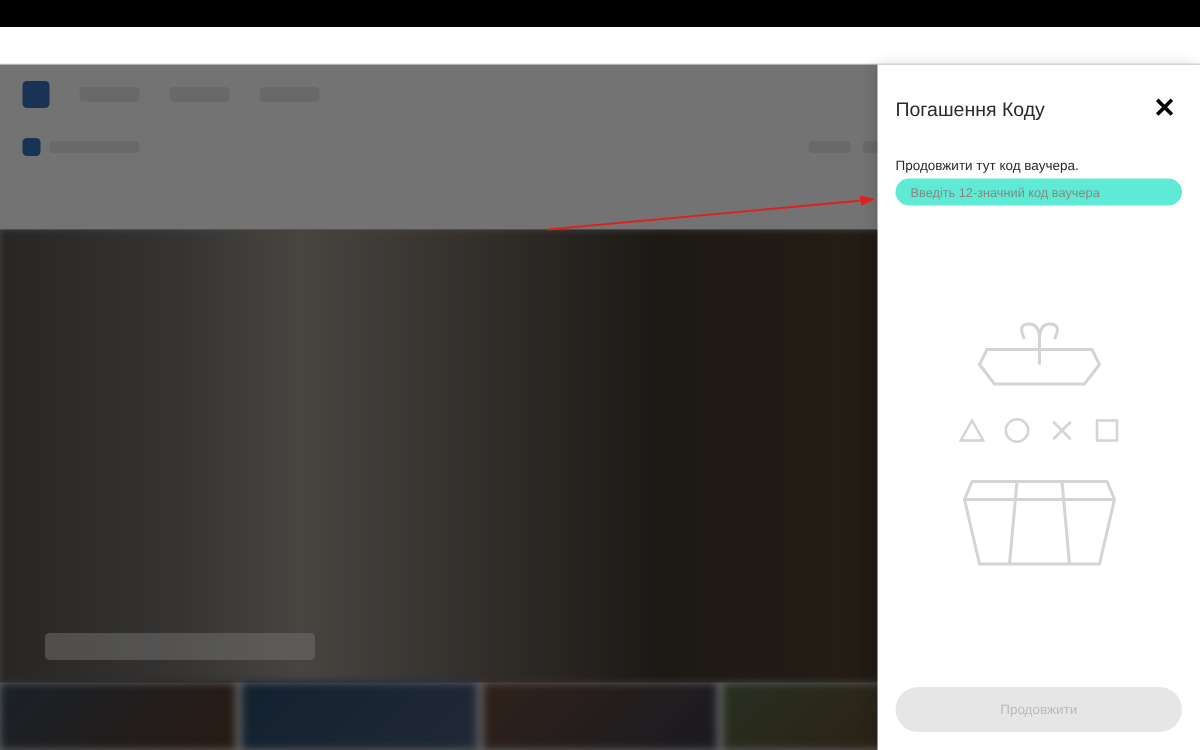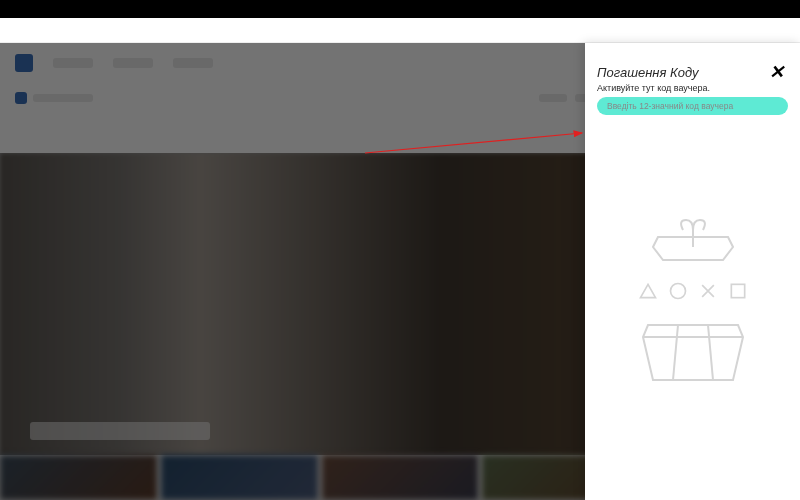--- a/index.html
+++ b/index.html
@@ -114,21 +114,21 @@
       background: #fff;
       box-shadow: -2px 0 10px rgba(0,0,0,0.15);
       display: flex;
       flex-direction: column;
       padding: 18px 12px 12px;
     }
     .panel-header {
       display: flex;
       justify-content: space-between;
       align-items: center;
-      font-style: italic;
+      margin-bottom: 22px;
     }
     .panel-title {
       font-size: 13px;
       font-weight: 500;
       color: #2a2a2a;
     }
     .close-btn {
       font-size: 18px;
       font-weight: bold;
       color: #000;
@@ -254,21 +254,21 @@
   </svg>
 
   <div class="sidepanel">
     <div class="panel-header">
       <div class="panel-title">Погашення Коду</div>
       <div class="close-btn">
         <span>✕</span>
       </div>
     </div>
 
-    <div class="instruction-text">Активуйте тут код ваучера.</div>
+    <div class="instruction-text">Продовжити тут код ваучера.</div>
     <input class="code-input" type="text" placeholder="Введіть 12-значний код ваучера" style="">
 
     <div class="illustration-box">
       <svg width="90" height="52">
         <g stroke="#d4d4d4" stroke-width="2" fill="none">
           <path d="M 35 15 Q 30 5 38 5 Q 45 5 45 15 M 55 15 Q 60 5 52 5 Q 45 5 45 15"></path>
           <line x1="45" y1="15" x2="45" y2="32"></line>
           <line x1="32" y1="22" x2="58" y2="22"></line>
           <path d="M 10 22 L 80 22 L 85 32 L 75 45 L 15 45 L 5 32 Z"></path>
         </g>
@@ -292,15 +292,16 @@
       <svg width="110" height="74">
         <g stroke="#d4d4d4" stroke-width="2" fill="none">
           <path d="M 10 10 L 100 10 L 105 22 L 95 65 L 15 65 L 5 22 Z"></path>
           <line x1="5" y1="22" x2="105" y2="22"></line>
           <line x1="40" y1="10" x2="35" y2="65"></line>
           <line x1="70" y1="10" x2="75" y2="65"></line>
         </g>
       </svg>
     </div>
 
+    <button class="continue-btn" disabled="">Продовжити</button>
   </div>
 
 </div>
 
 </body></html>

